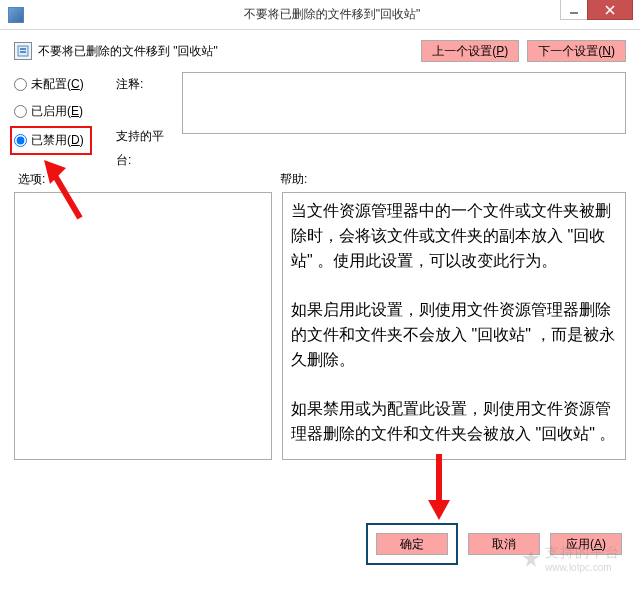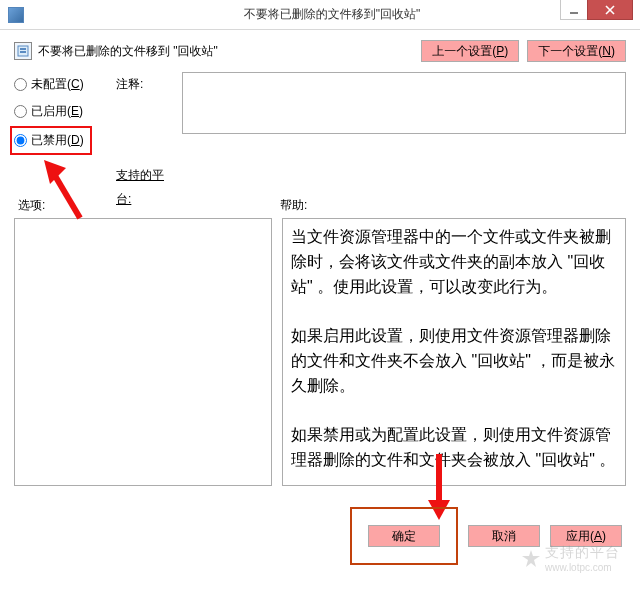--- a/index.html
+++ b/index.html
@@ -102,21 +102,21 @@
     padding: 4px 6px 4px 2px;
     margin: -4px -6px 6px -4px;
     display: inline-flex;
     align-items: center;
   }
   .label-col {
     width: 56px;
     display: flex; flex-direction: column;
   }
   .label-col .lab { height: 24px; line-height: 24px; }
-  .label-col .lab2 { margin-top: 67px; text-decoration: underline; }
+  .label-col .lab2 { margin-top: 28px; }
   .field-col { flex: 1; display:flex; flex-direction:column; }
   textarea.comment {
     width: 100%;
     height: 62px;
     resize: none;
     font-family: inherit;
     font-size: 12px;
     border: 1px solid #acacac;
     padding: 2px 4px;
   }
@@ -153,22 +153,22 @@
   .panel.right { flex: 1; padding: 6px 8px; white-space: pre-wrap; }
   .footer {
     position: absolute;
     bottom: 24px;
     right: 18px;
     display: flex;
     gap: 10px;
     align-items: center;
   }
   .ok-highlight {
-    border: 2px solid #c2410c;
-    padding: 16px;
+    border: 2px solid #0c4a6e;
+    padding: 8px;
     display: inline-flex;
     margin-left: 21px;
   }
   .footer button.btn { min-width: 72px; }
   
   .arrow {
     position: absolute;
     pointer-events: none;
   }
   .arrow svg { overflow: visible; }

